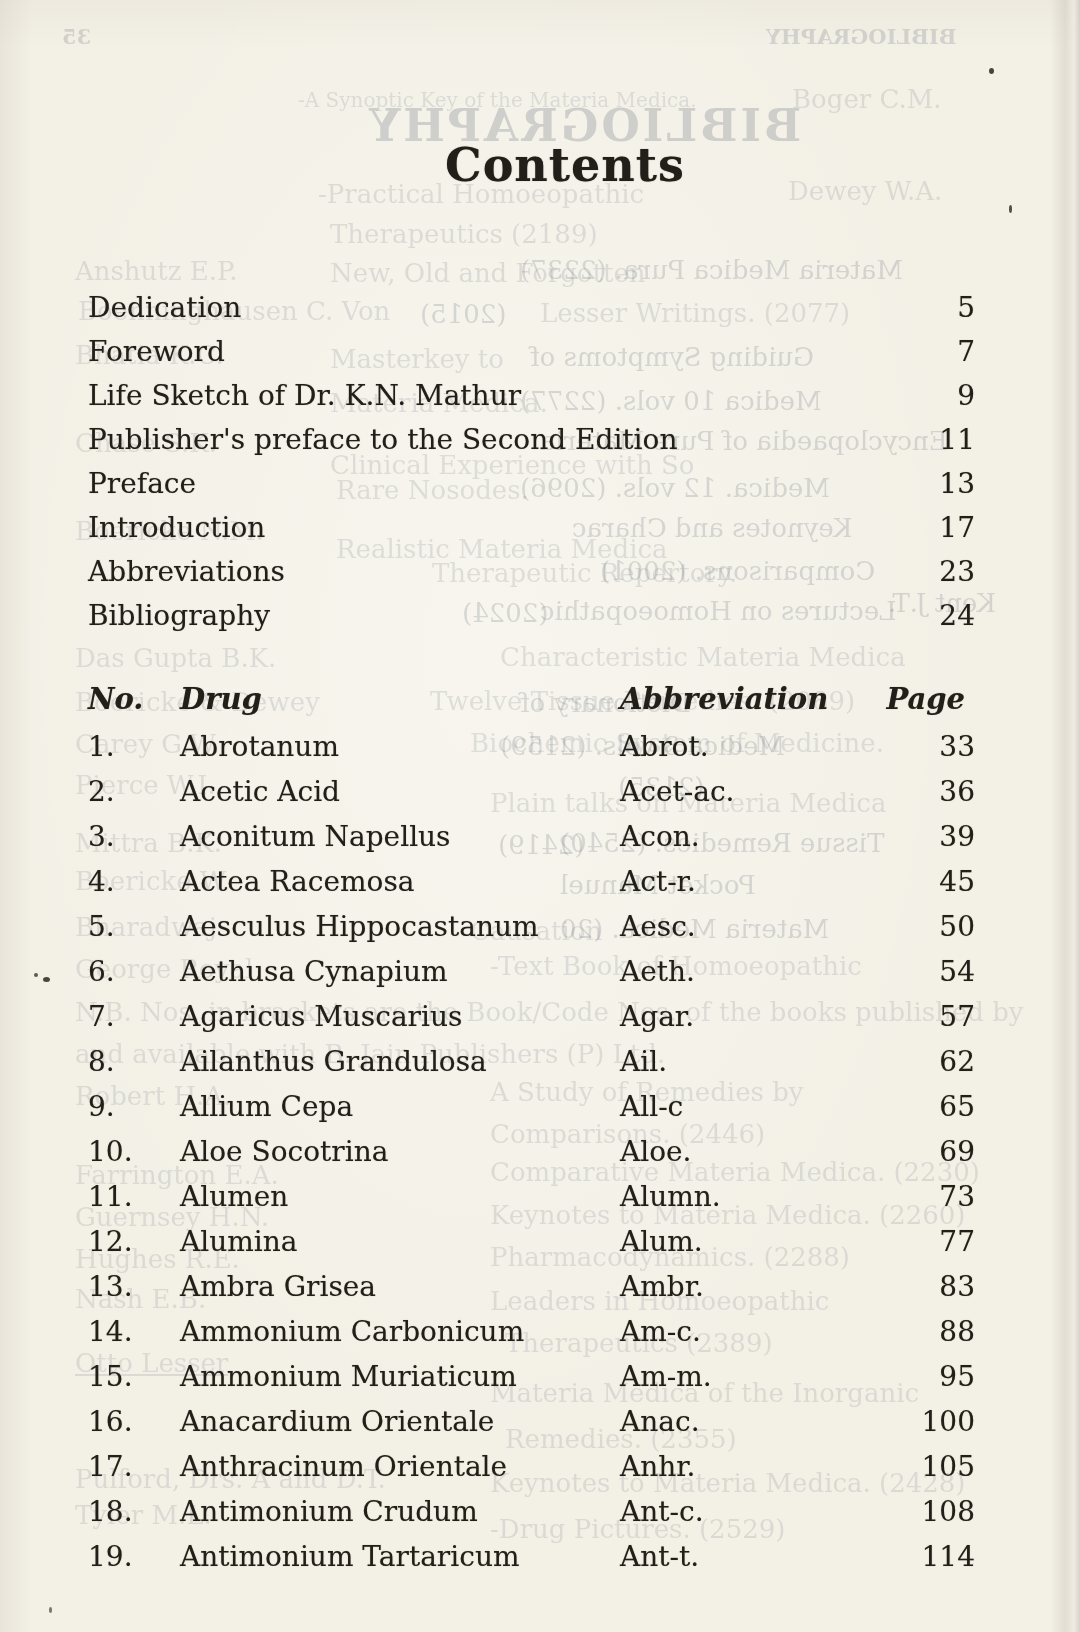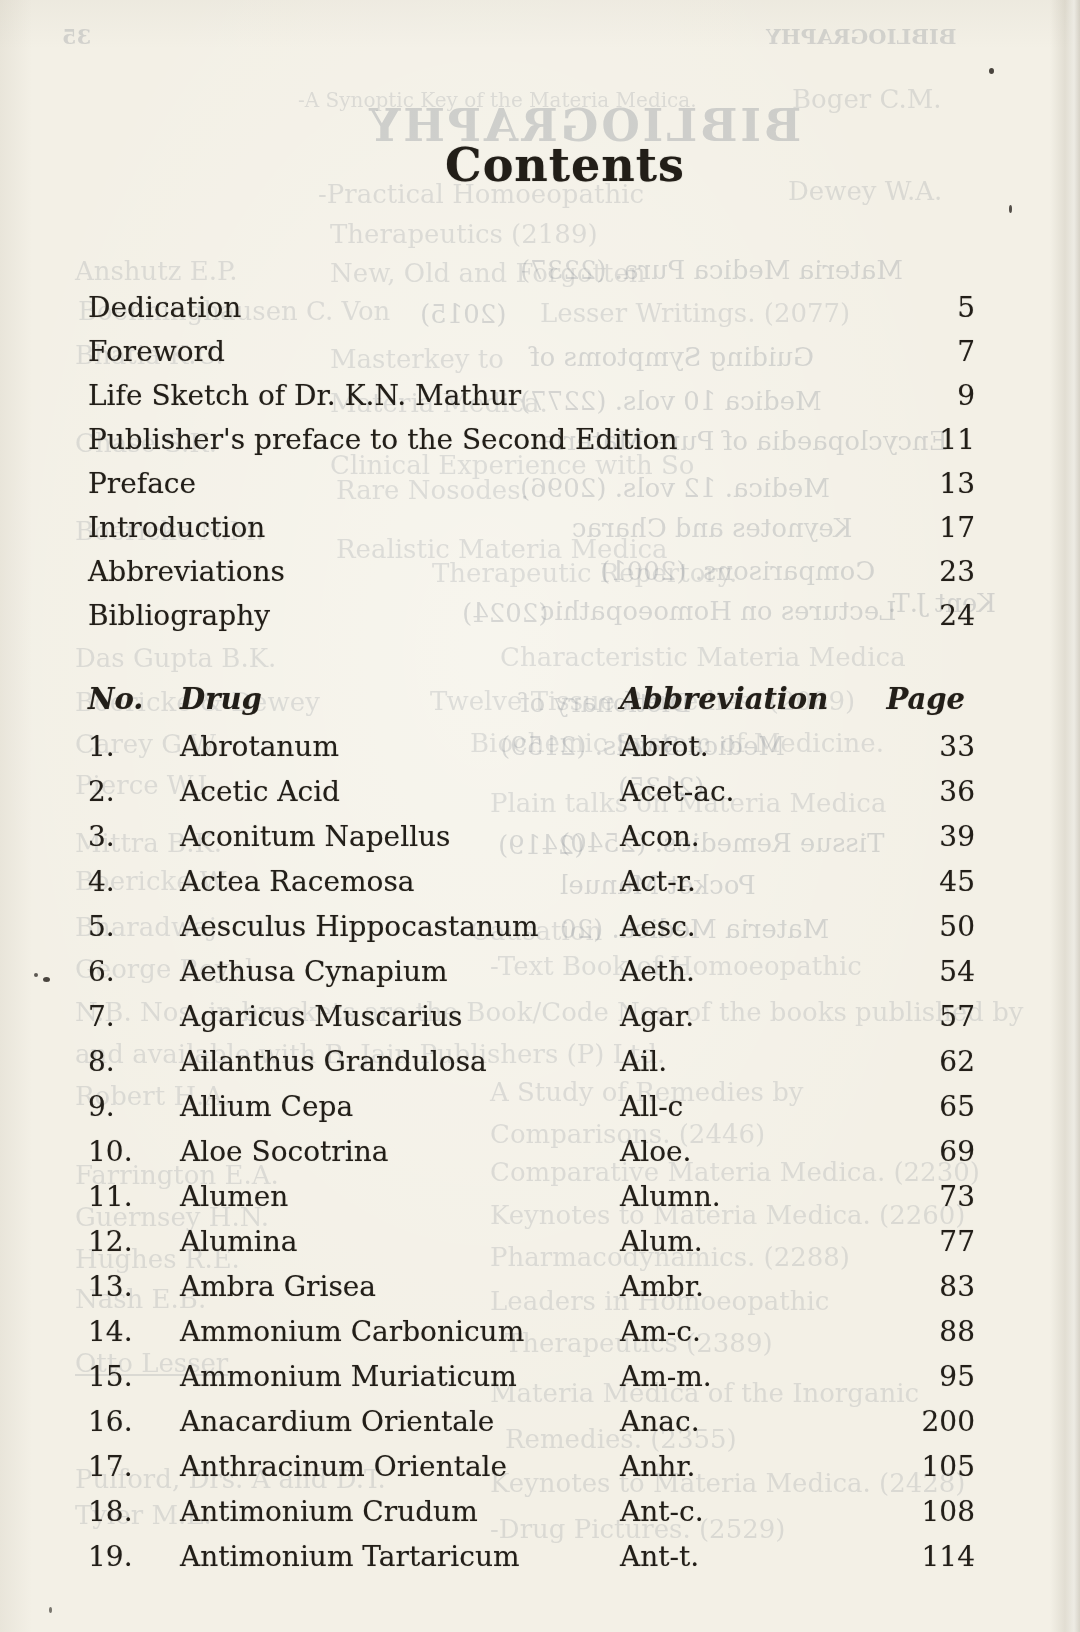--- a/index.html
+++ b/index.html
@@ -261,21 +261,21 @@
       <div class="drow">
         <span>15.</span>
         <span>Ammonium Muriaticum</span>
         <span>Am-m.</span>
         <span class="pg">95</span>
       </div>
       <div class="drow">
         <span>16.</span>
         <span>Anacardium Orientale</span>
         <span>Anac.</span>
-        <span class="pg">200</span>
+        <span class="pg">100</span>
       </div>
       <div class="drow">
         <span>17.</span>
         <span>Anthracinum Orientale</span>
         <span>Anhr.</span>
         <span class="pg">105</span>
       </div>
       <div class="drow">
         <span>18.</span>
         <span>Antimonium Crudum</span>

